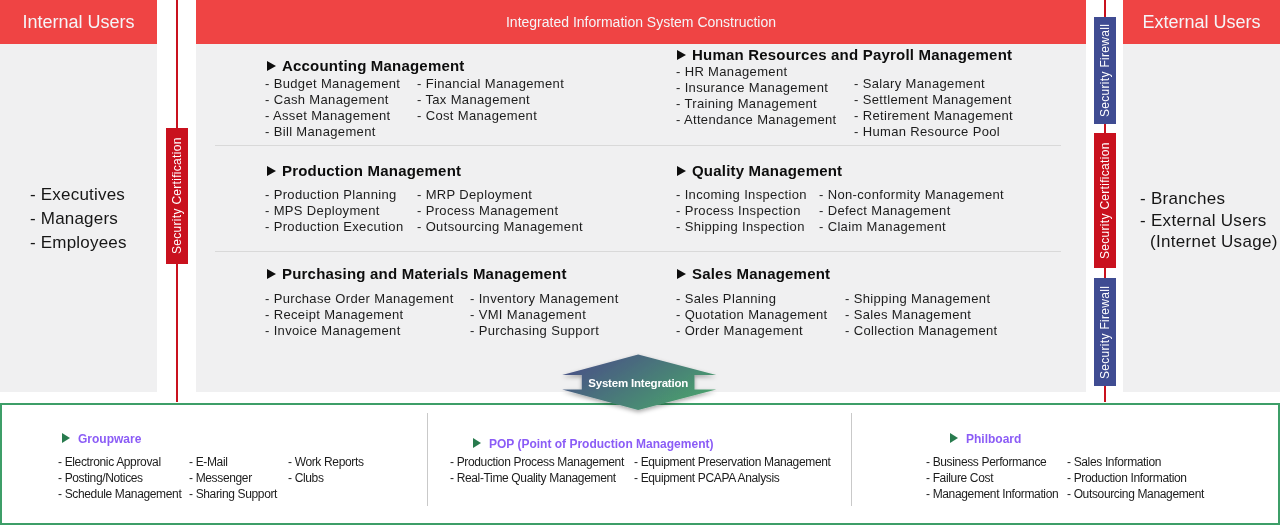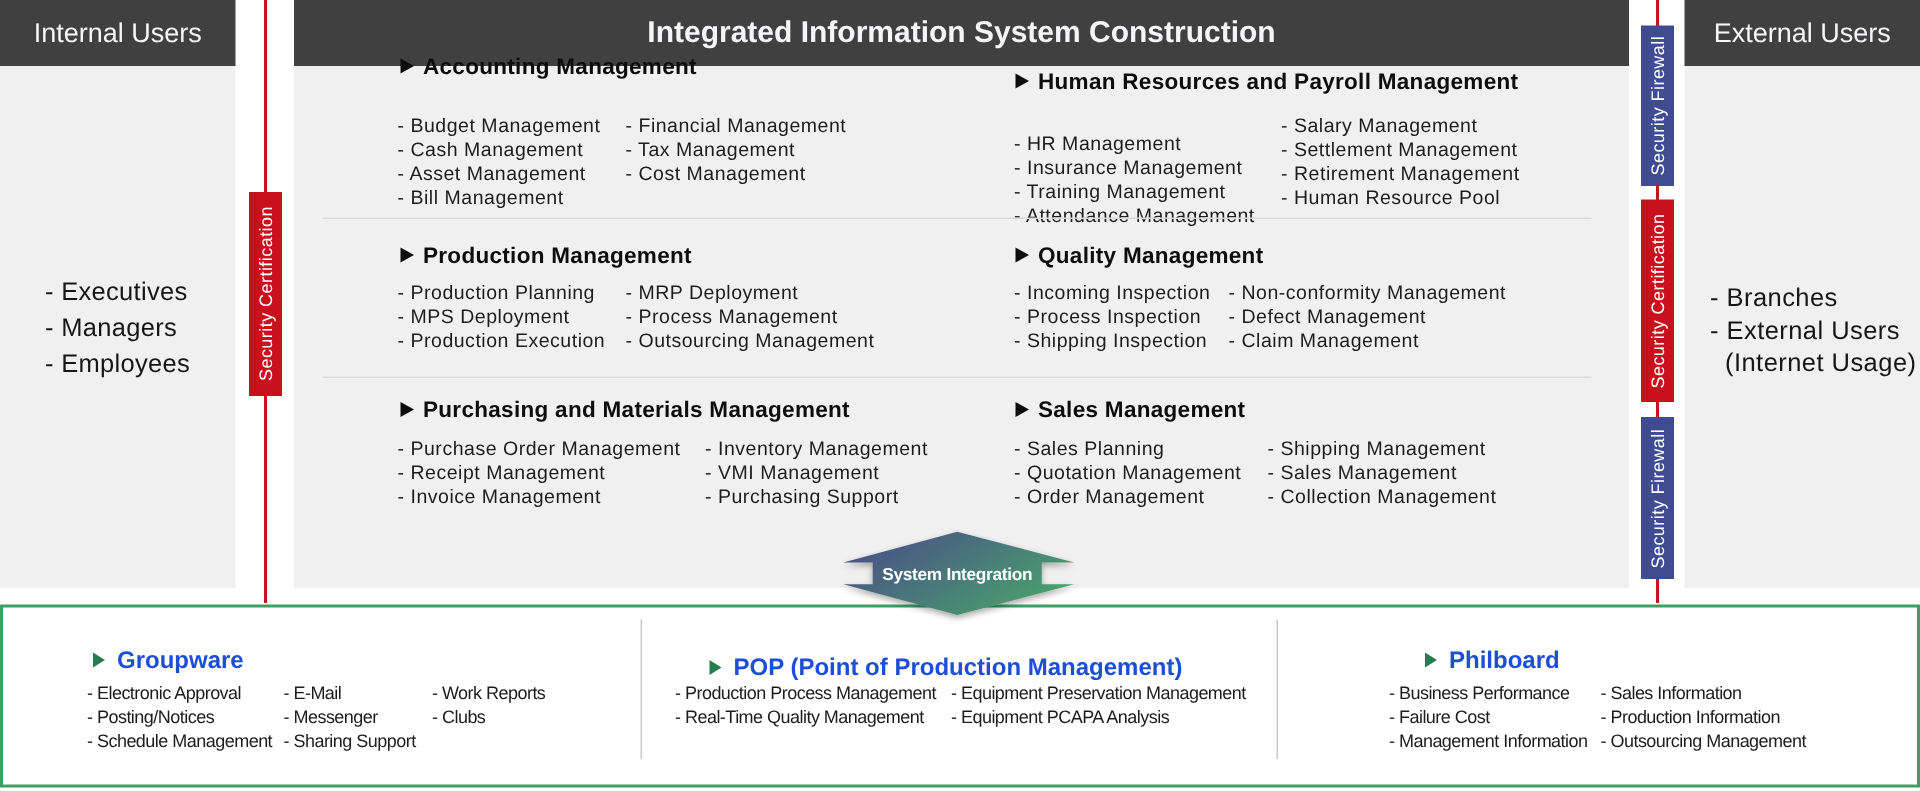--- a/index.html
+++ b/index.html
@@ -1,59 +1,59 @@
 <!DOCTYPE html>
 <html><head>
 <meta charset="utf-8">
 <style>
 * { margin:0; padding:0; box-sizing:border-box; }
 html,body { width:1280px; height:527px; background:#ffffff; font-family:"Liberation Sans",sans-serif; overflow:hidden; }
 .abs { position:absolute; }
-.hdr { position:absolute; top:0; height:44px; background:#404040; color:#f5f5f8; display:flex; align-items:center; justify-content:center; }
+.hdr { position:absolute; top:0; height:44px; background:#ef4444; color:#f5f5f8; display:flex; align-items:center; justify-content:center; }
 .panel { position:absolute; top:44px; height:348px; background:#f0f0f1; }
 .redline { position:absolute; top:0; width:2px; height:402px; background:#c9111e; }
 .vbox { position:absolute; width:22px; color:#fff; font-size:12px; writing-mode:vertical-rl; transform:rotate(180deg); text-align:center; line-height:22px; letter-spacing:0.3px; }
 .sideitems { position:absolute; font-size:17px; line-height:24px; color:#161616; letter-spacing:0.2px; }
 .sec-title { position:absolute; font-size:15px; font-weight:bold; color:#0d0d0d; white-space:nowrap; letter-spacing:0.2px; }
 .sec-title .tri { display:inline-block; width:0; height:0; border-left:9.5px solid #0d0d0d; border-top:5.7px solid transparent; border-bottom:5.7px solid transparent; margin-right:6px; }
 .items { position:absolute; font-size:13px; line-height:16px; color:#1c1c1c; white-space:nowrap; letter-spacing:0.35px; }
 .divider { position:absolute; left:215px; width:846px; height:1px; background:#d9d9d9; }
-.g-title { position:absolute; font-size:16px; font-weight:bold; color:#1d4ed8; white-space:nowrap; }
+.g-title { position:absolute; font-size:12px; font-weight:bold; color:#8b5cf6; white-space:nowrap; }
 .g-title .tri { display:inline-block; width:0; height:0; border-left:8.5px solid #287b4e; border-top:5.5px solid transparent; border-bottom:5.5px solid transparent; margin-right:8px; }
 .b-items { position:absolute; font-size:12px; line-height:16px; color:#1c1c1c; white-space:nowrap; letter-spacing:-0.35px; }
 .vdiv { position:absolute; top:413px; height:93px; width:1px; background:#c9c9c9; }
 </style>
 </head>
 <body>
 
 <div class="hdr" style="left:0; width:157px; font-size:18px;">Internal Users</div>
-<div class="hdr" style="left:196px; width:890px; font-size:20px;font-weight:bold;">Integrated Information System Construction</div>
+<div class="hdr" style="left:196px; width:890px; font-size:14px;">Integrated Information System Construction</div>
 <div class="hdr" style="left:1123px; width:157px; font-size:18px;">External Users</div>
 
 <div class="panel" style="left:0; width:157px;"></div>
 <div class="panel" style="left:196px; width:890px;"></div>
 <div class="panel" style="left:1123px; width:157px;"></div>
 
 <div class="redline" style="left:176px;"></div>
 <div class="redline" style="left:1104px;"></div>
 
 <div class="vbox" style="left:166px; top:128px; height:136px; background:#c9111e;">Security Certification</div>
 <div class="vbox" style="left:1094px; top:17px; height:107px; background:#3f4c92;">Security Firewall</div>
 <div class="vbox" style="left:1094px; top:133px; height:135px; background:#c9111e;">Security Certification</div>
 <div class="vbox" style="left:1094px; top:278px; height:108px; background:#3f4c92;">Security Firewall</div>
 
 <div class="sideitems" style="left:30px; top:183px;">- Executives<br>- Managers<br>- Employees</div>
 <div class="sideitems" style="left:1140px; top:188px; line-height:21.5px; letter-spacing:0.3px;">- Branches<br>- External Users<br><span style="padding-left:10px;">(Internet Usage)</span></div>
 
-<div class="sec-title" style="left:267px; top:36px;"><span class="tri"></span>Accounting Management</div>
+<div class="sec-title" style="left:267px; top:57px;"><span class="tri"></span>Accounting Management</div>
 <div class="items" style="left:265px; top:76px;">- Budget Management<br>- Cash Management<br>- Asset Management<br>- Bill Management</div>
 <div class="items" style="left:417px; top:76px;">- Financial Management<br>- Tax Management<br>- Cost Management</div>
 
 <div class="sec-title" style="left:677px; top:46px;"><span class="tri"></span>Human Resources and Payroll Management</div>
-<div class="items" style="left:676px; top:88px;">- HR Management<br>- Insurance Management<br>- Training Management<br>- Attendance Management</div>
+<div class="items" style="left:676px; top:64px;">- HR Management<br>- Insurance Management<br>- Training Management<br>- Attendance Management</div>
 <div class="items" style="left:854px; top:76px;">- Salary Management<br>- Settlement Management<br>- Retirement Management<br>- Human Resource Pool</div>
 
 <div class="divider" style="top:145px;"></div>
 
 <div class="sec-title" style="left:267px; top:161.7px;"><span class="tri"></span>Production Management</div>
 <div class="items" style="left:265px; top:187px;">- Production Planning<br>- MPS Deployment<br>- Production Execution</div>
 <div class="items" style="left:417px; top:187px;">- MRP Deployment<br>- Process Management<br>- Outsourcing Management</div>
 
 <div class="sec-title" style="left:677px; top:161.7px;"><span class="tri"></span>Quality Management</div>
 <div class="items" style="left:676px; top:187px;">- Incoming Inspection<br>- Process Inspection<br>- Shipping Inspection</div>

